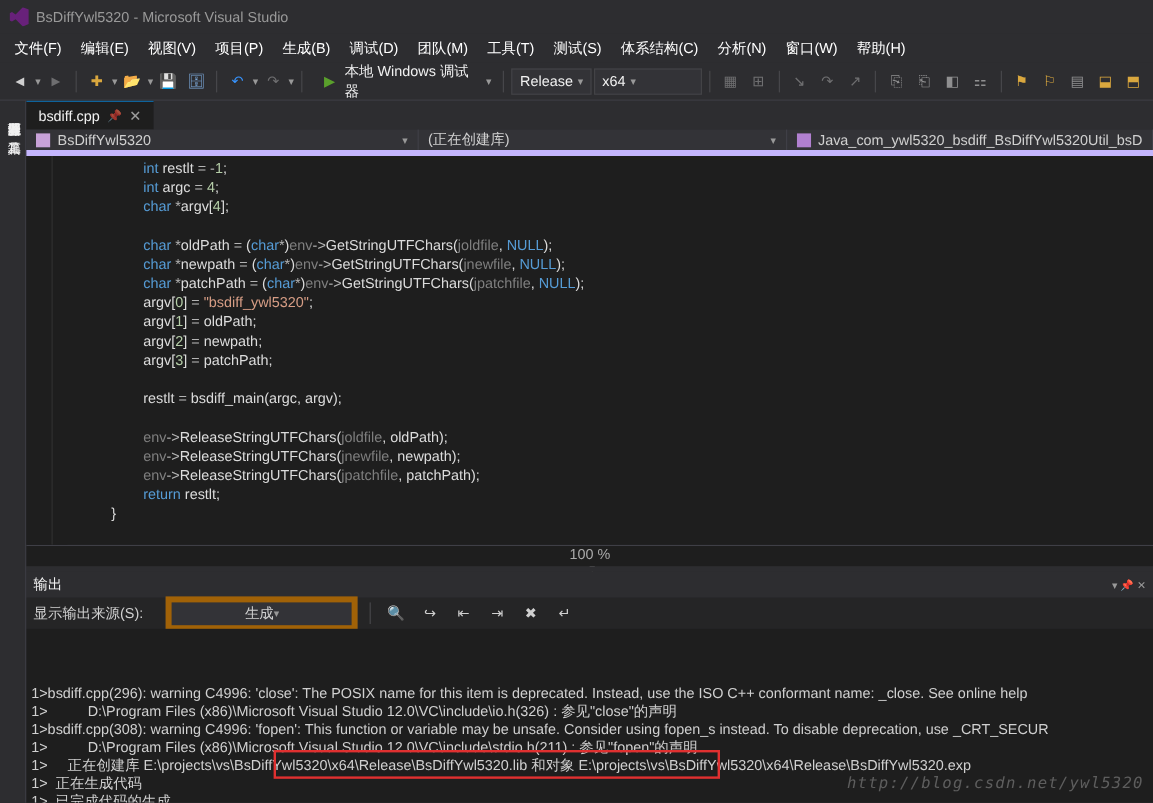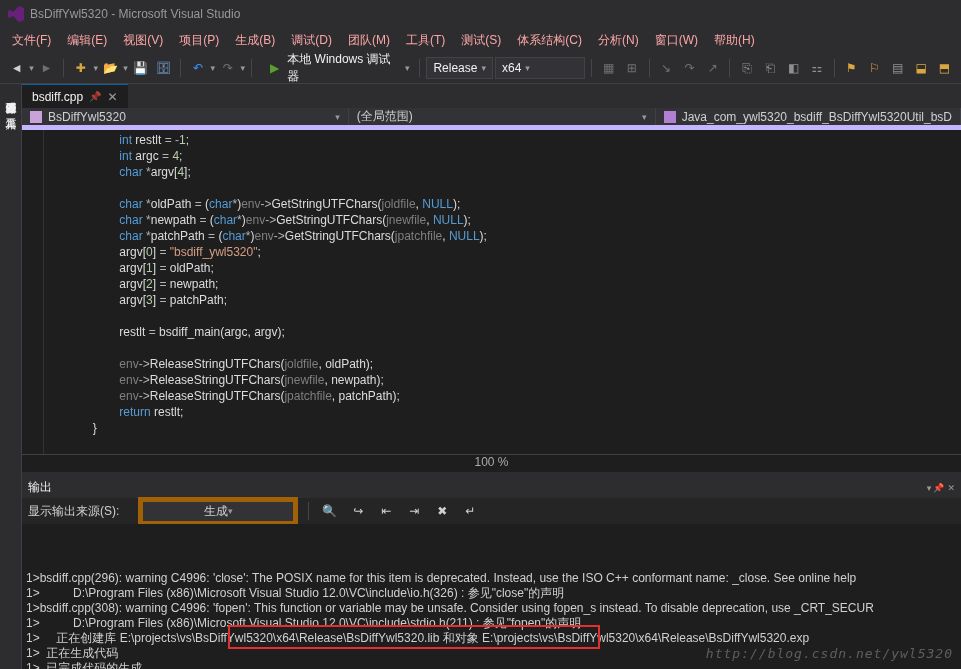--- a/index.html
+++ b/index.html
@@ -1,20 +1,20 @@
 <!DOCTYPE html>
 <html><head>
 <meta charset="utf-8">
 <style>
 * { margin:0; padding:0; box-sizing:border-box; font-family:"Microsoft YaHei","Segoe UI",sans-serif; font-size:12px; }
 body { background:#2d2d30; color:#f1f1f1; width:961px; height:669px; overflow:hidden; position:relative; }
 .titlebar { background:#2d2d30; height:28px; display:flex; align-items:center; padding:0 8px; color:#999; }
 .vs-logo { width:16px; height:16px; margin-right:6px; }
 .menubar { background:#2d2d30; height:24px; display:flex; align-items:center; padding:0 4px; }
-.menubar span { padding:2px 8px; color:#fca5a5; cursor:default; }
+.menubar span { padding:2px 8px; color:#ffffff; cursor:default; }
 .toolbar { background:#2d2d30; height:32px; display:flex; align-items:center; padding:0 6px; border-bottom:1px solid #3f3f46; gap:2px; }
 .tb-btn { width:22px; height:22px; display:flex; align-items:center; justify-content:center; color:#d0d0d0; }
 .tb-sep { width:1px; height:18px; background:#46464a; margin:0 4px; }
 .tb-drop { display:flex; align-items:center; padding:0 6px; height:22px; border:1px solid #434346; background:#333337; color:#f1f1f1; gap:4px; }
 .tb-play { color:#5aa02c; margin-left:6px; }
 .main { display:flex; height:calc(100% - 28px - 24px - 32px); }
 .sidepanel { width:22px; background:#2d2d30; border-right:1px solid #3f3f46; display:flex; flex-direction:column; align-items:center; padding-top:4px; gap:4px; }
 .sidepanel .vtab { writing-mode:vertical-rl; color:#f1f1f1; padding:6px 2px; font-size:11px; }
 .editor-area { flex:1; display:flex; flex-direction:column; min-width:0; }
 .tabs { display:flex; background:#2d2d30; height:24px; align-items:flex-end; }
@@ -140,21 +140,21 @@
 
     <div class="navbar">
       <div class="navdrop w1">
         <svg class="ico-cube" viewBox="0 0 12 12">
             <rect fill="#c8a2d8" width="12" height="12"></rect>
           </svg>
         <span>BsDiffYwl5320</span>
         <span class="chev" style="margin-left:auto">▾</span>
       </div>
       <div class="navdrop w2">
-        <span>(全局范围)</span>
+        <span>(正在创建库)</span>
           <span class="chev" style="margin-left:auto">▾</span>
       </div>
       <div class="navdrop w3">
         <svg class="ico-cube" viewBox="0 0 12 12">
             <rect fill="#b180d0" width="12" height="12"></rect>
           </svg>
         <span>Java_com_ywl5320_bsdiff_BsDiffYwl5320Util_bsD</span>
       </div>
     </div>
 

